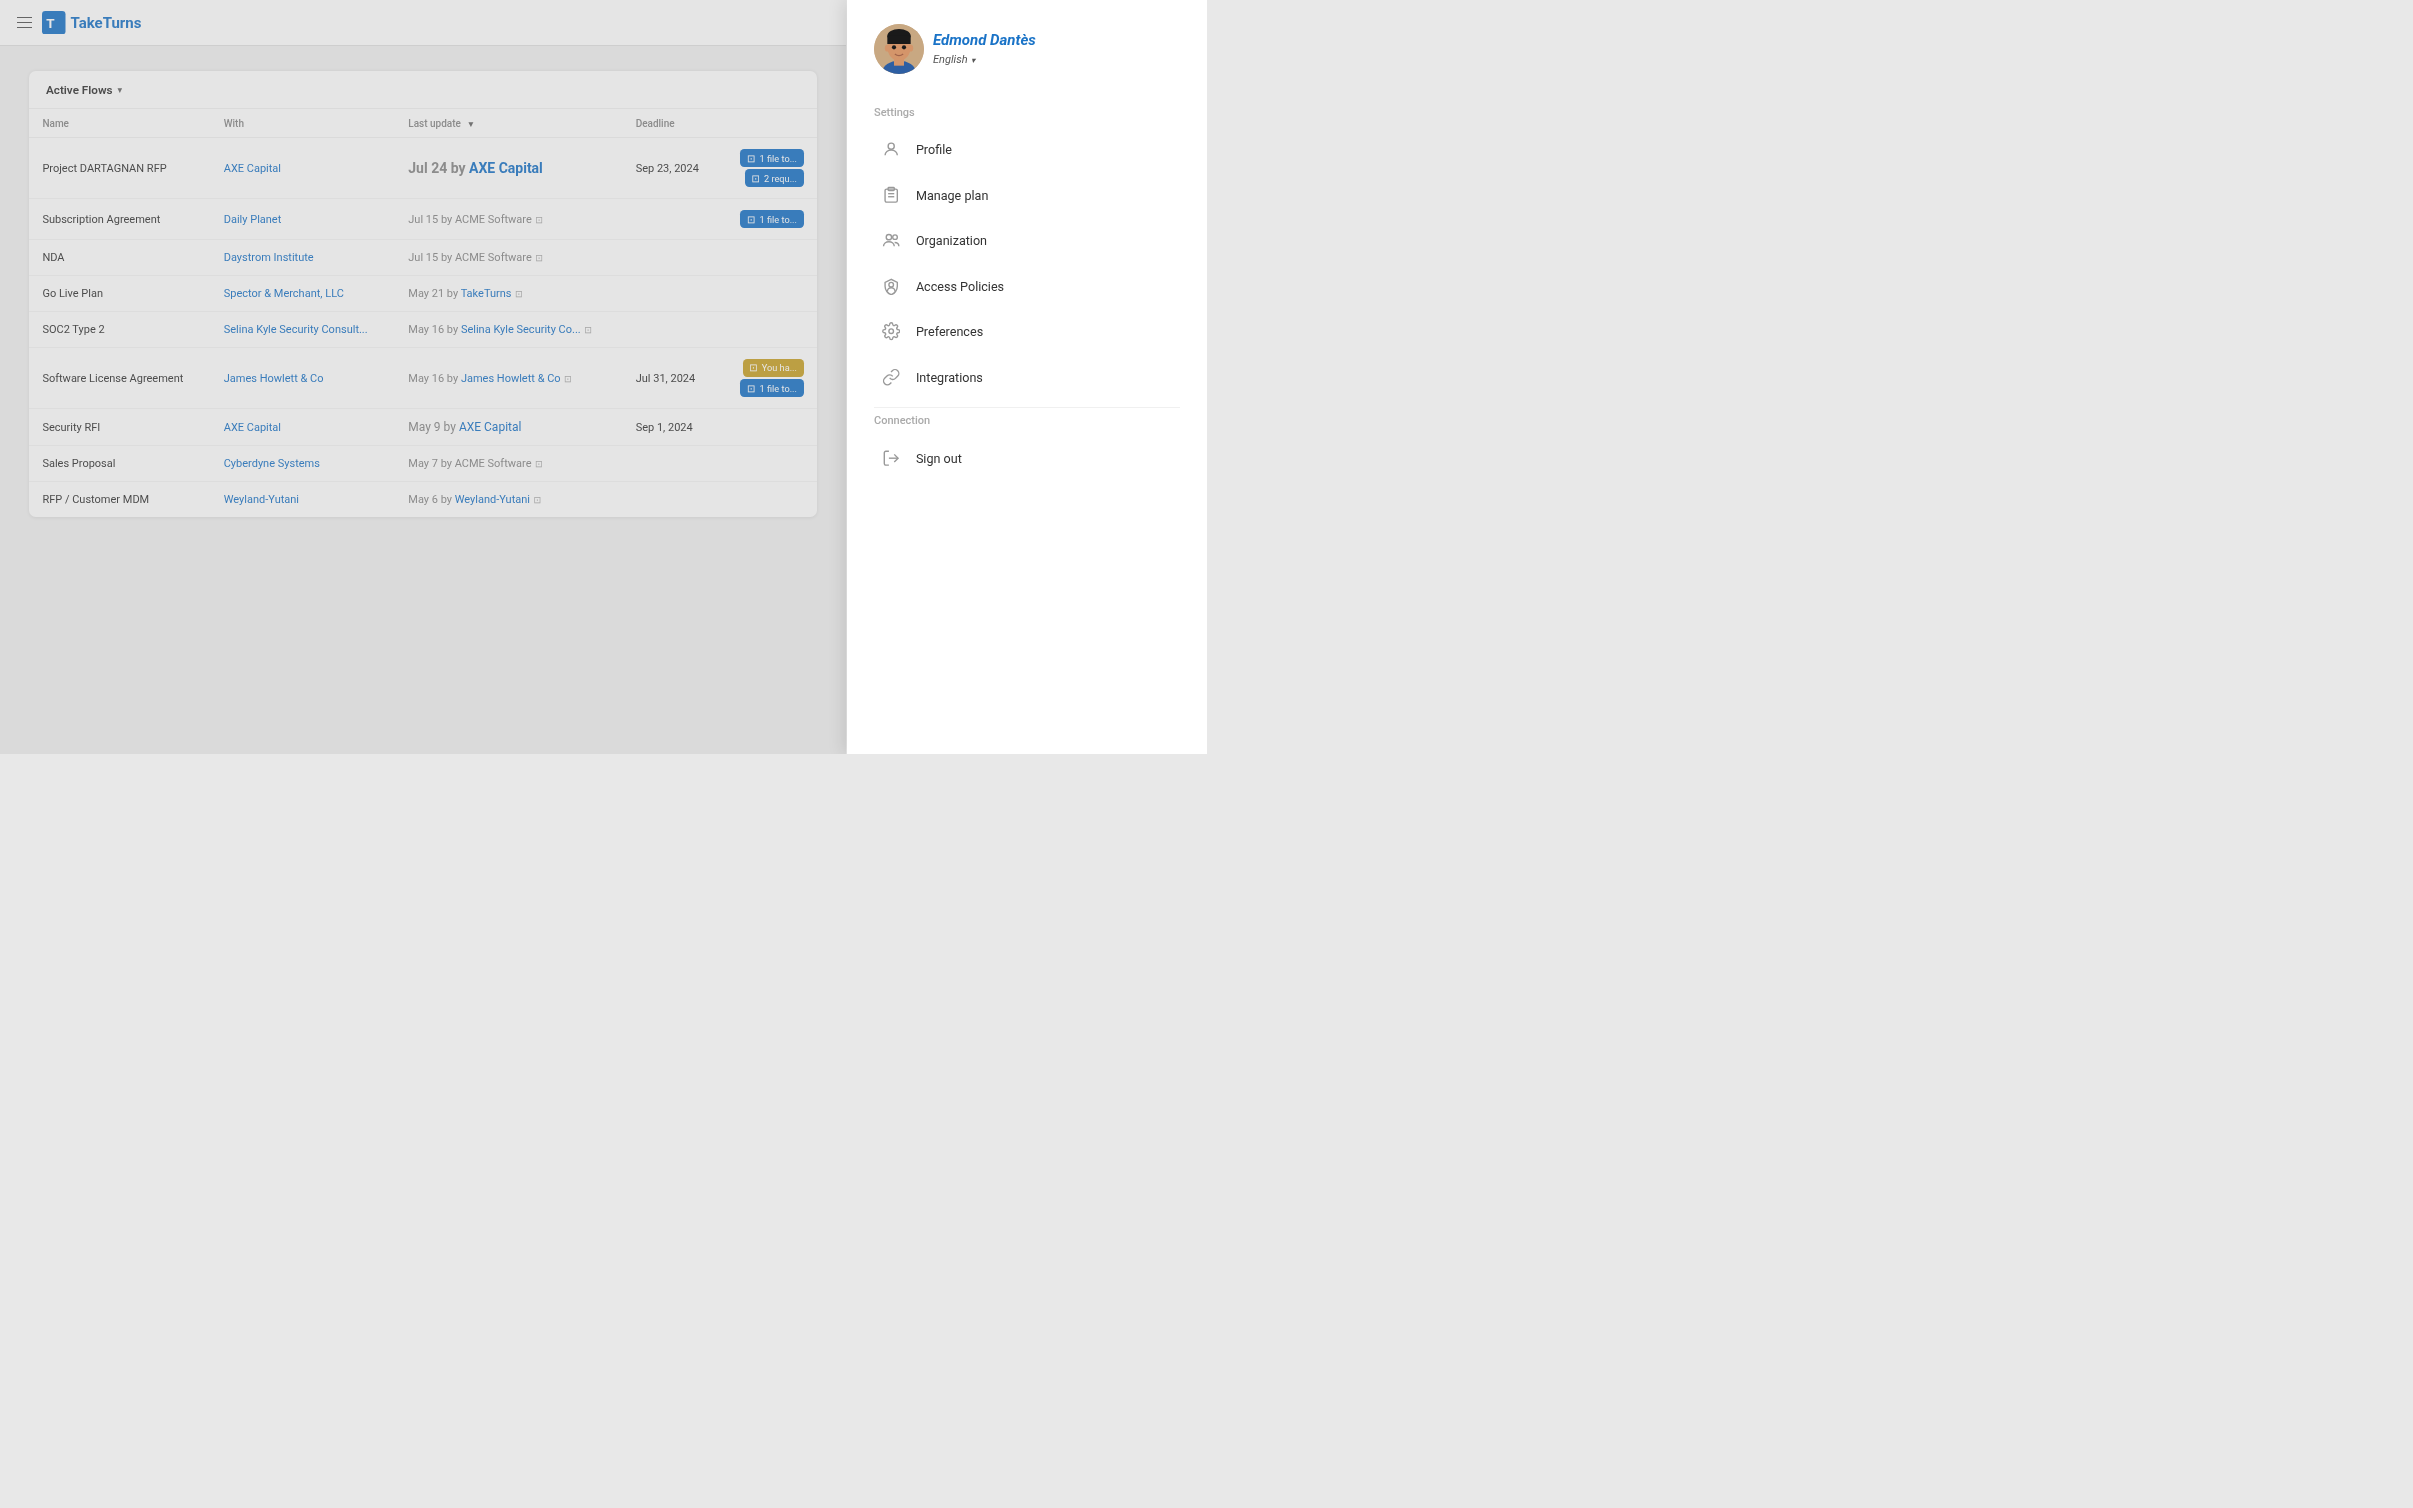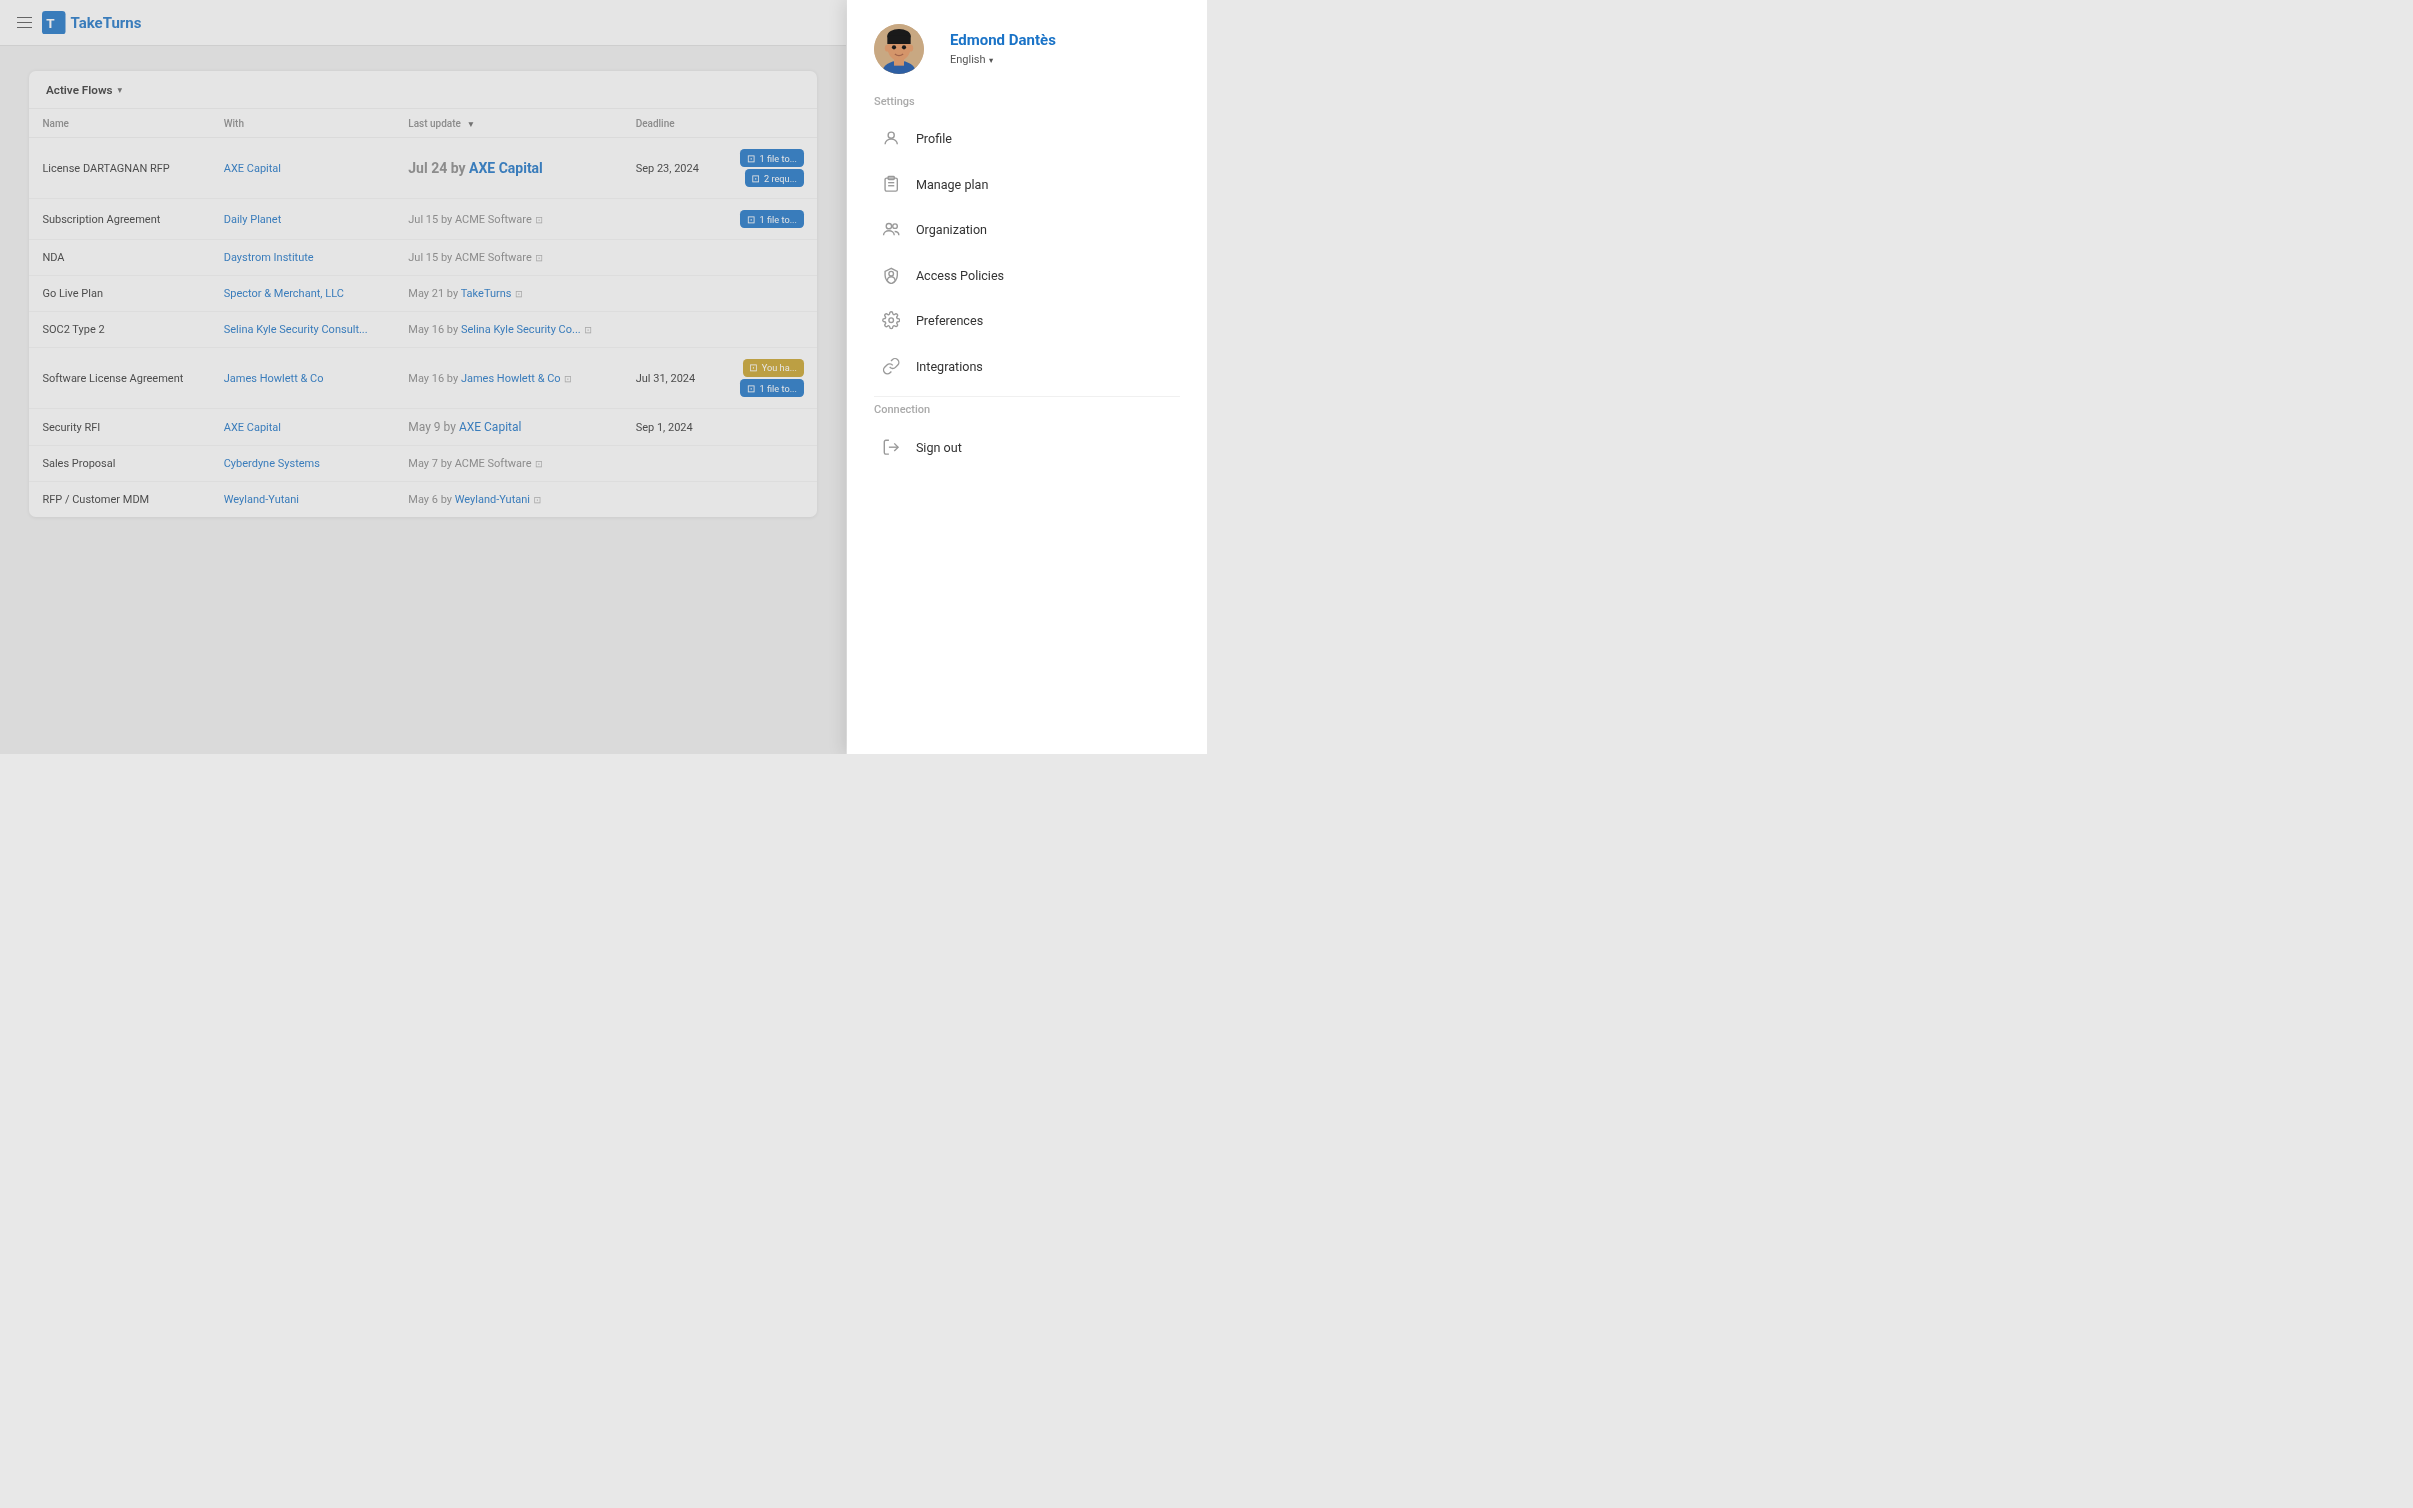--- a/index.html
+++ b/index.html
@@ -178,22 +178,23 @@
       background: white;
       box-shadow: -3.4px 0 17px rgba(0,0,0,0.12);
       z-index: 20;
       padding: 23.5px 27px;
     }
 
     
     .user-header {
       display: flex;
       align-items: center;
-      gap: 26px;
-      margin-bottom: 21px;
+      gap: 9px;
+      margin-bottom: 32px;
+      font-style: italic;
     }
     .avatar {
       width: 50px;
       height: 50px;
       border-radius: 50%;
       background: #c8a882;
       overflow: hidden;
       flex-shrink: 0;
       position: relative;
     }
@@ -299,21 +300,21 @@
             <th>
               <span>Last update</span>
               <span class="sort-icon">▼</span>
             </th>
             <th><span>Deadline</span></th>
             <th></th>
           </tr>
         </thead>
         <tbody id="flows-tbody">
         <tr>
-              <td>License DARTAGNAN RFP</td>
+              <td>Project DARTAGNAN RFP</td>
               <td><a class="link-blue" href="#">AXE Capital</a></td>
               <td style="font-size: 14px; color: rgb(85, 85, 85); font-weight: bold;"><span style="color: rgb(136, 136, 136);">Jul 24 by </span><a class="link-blue" href="#">AXE Capital</a></td>
               <td class="deadline-normal">Sep 23, 2024</td>
               <td>
                 <div class="badge-group">
                   <div class="badge badge-blue">
                     <span class="badge-icon">⊡</span>
                     <span>1 file to...</span>
                   </div>
                   <div class="badge badge-blue">

